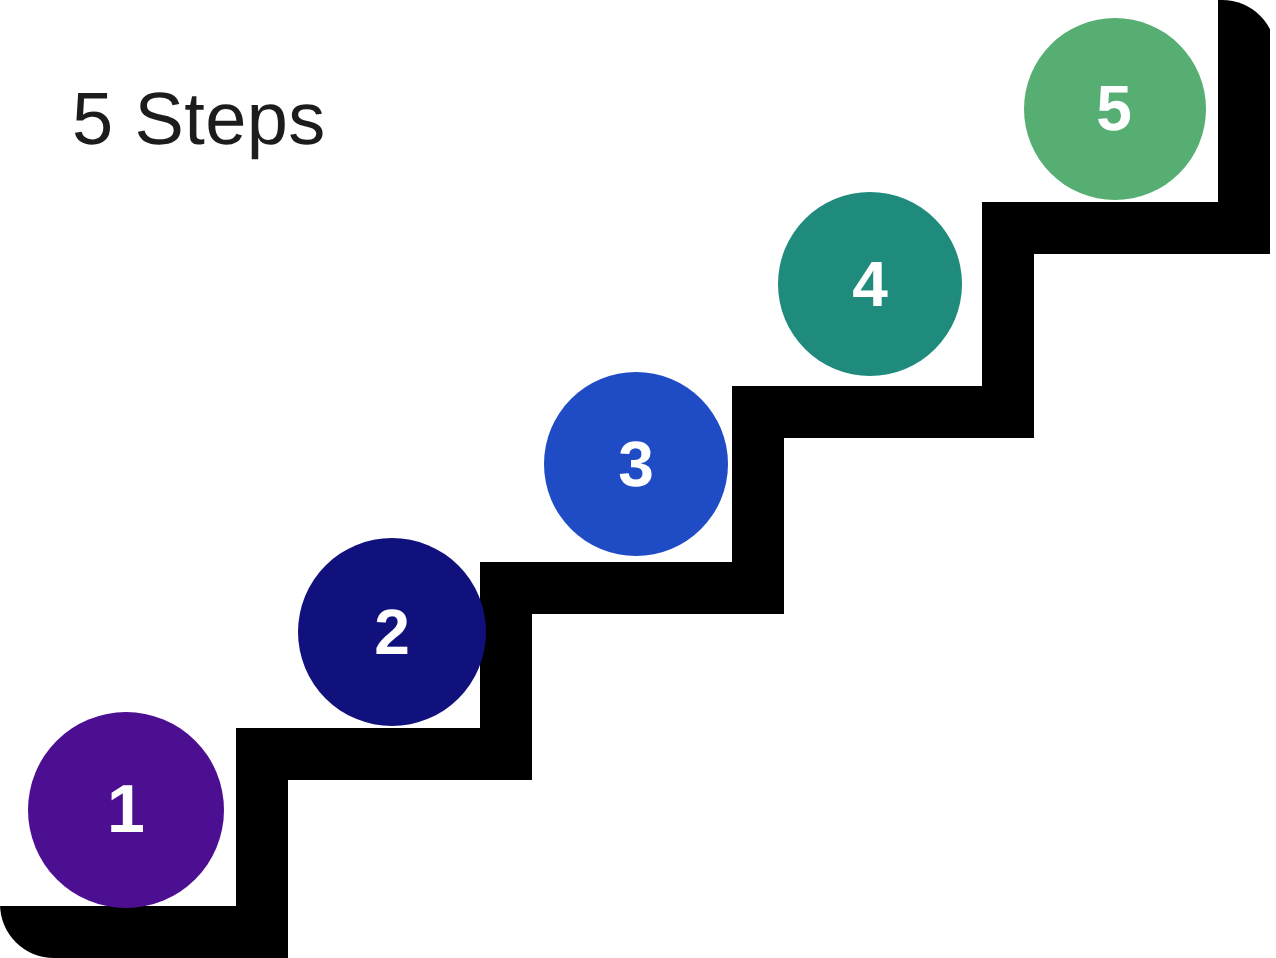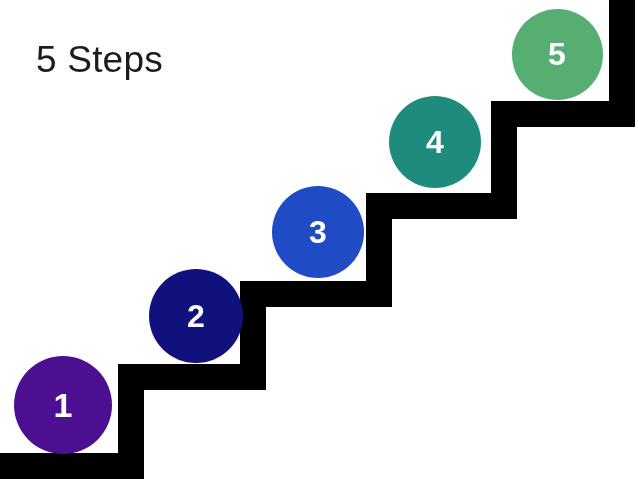--- a/index.html
+++ b/index.html
@@ -10,20 +10,21 @@
   }
   body {
     font-family: "Liberation Sans", sans-serif;
   }
   #slide {
     position: relative;
     width: 638px;
     height: 479px;
     background: #ffffff;
     overflow: hidden;
+    border-radius: 27px;
   }
   #staircase {
     position: absolute;
     left: 0;
     top: 0;
     width: 638px;
     height: 479px;
     pointer-events: none;
   }
   #title {

